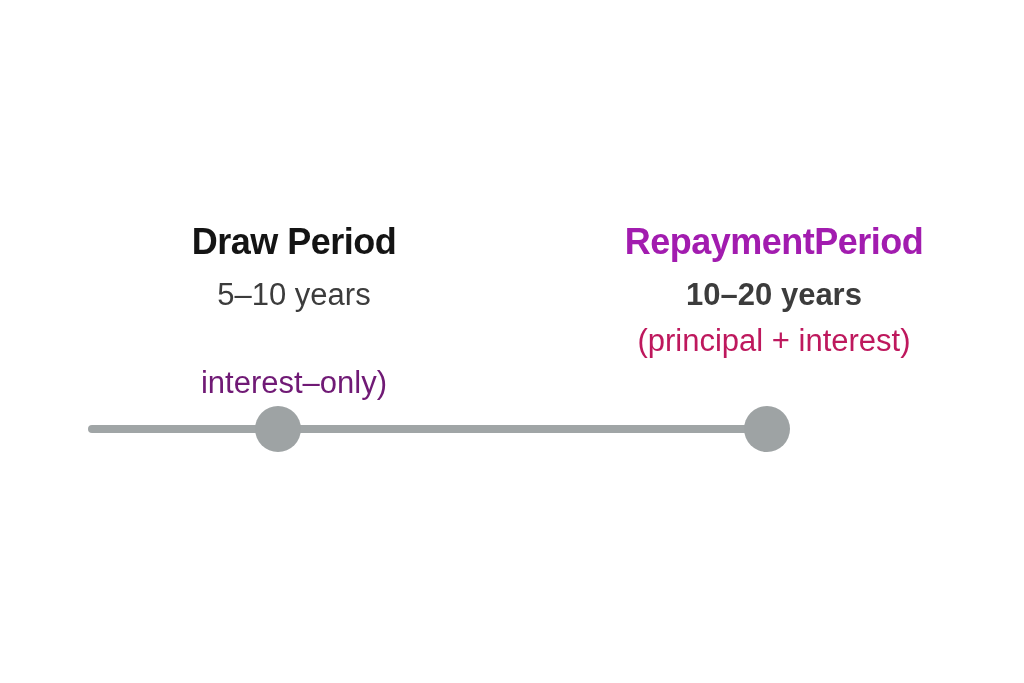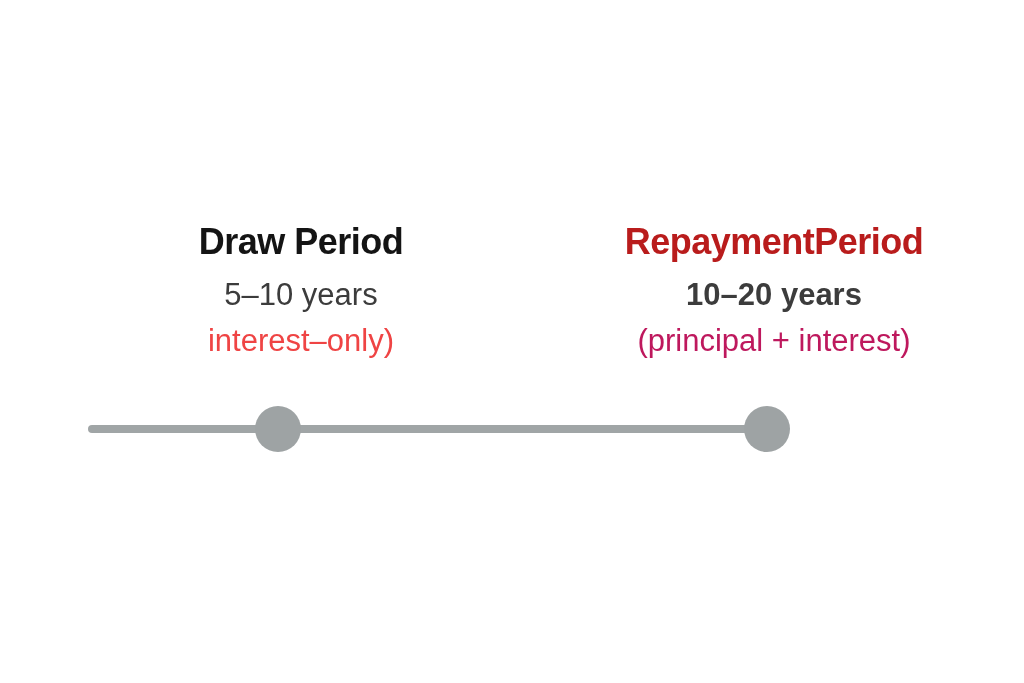--- a/index.html
+++ b/index.html
@@ -9,42 +9,42 @@
       font-family: "Liberation Sans", "DejaVu Sans", sans-serif;
     }
     .phase { position: absolute; text-align: center; }
     .phase-title {
       font-weight: bold; font-size: 36px; color: #141414;
       letter-spacing: -0.5px; line-height: 44px; white-space: nowrap;
     }
     .phase-line {
       font-size: 31px; color: #3c3c3c; line-height: 46px; white-space: nowrap;
     }
-    #phase-draw { left: 146px; top: 220px; width: 310px; }
+    #phase-draw { left: 139px; top: 220px; width: 310px; }
     #phase-repay { left: 599px; top: 220px; width: 350px; }
     #phase-draw .phase-line:nth-of-type(2) { margin-top: 8px; }
     #phase-repay .phase-line:nth-of-type(2) { margin-top: 8px; }
     .track {
       position: absolute; left: 88px; top: 425px; width: 682px; height: 8px;
       border-radius: 4px;
     }
     .node {
       position: absolute; width: 46px; height: 46px; border-radius: 50%;
     }
   </style>
 </head>
 <body>
 
 <div class="phase" id="phase-draw">
   <div class="phase-title" style="color: rgb(20, 20, 20);">Draw Period</div>
   <div class="phase-line" style="color: rgb(60, 60, 60);">5–10 years</div>
-  <div class="phase-line" style="color: #ef4444;">interest–only)</div>
+  <div class="phase-line" style="color: #701a75; margin-top: 42px;">interest–only)</div>
 </div>
 
 <div class="phase" id="phase-repay">
-  <div class="phase-title" style="color: #b91c1c;">RepaymentPeriod</div>
+  <div class="phase-title" style="color: #a21caf;">RepaymentPeriod</div>
   <div class="phase-line" style="color: rgb(60, 60, 60); font-weight: bold;">10–20 years</div>
   <div class="phase-line" style="color: #be185d;">(principal + interest)</div>
 </div>
 
 <div class="track" id="track" style="background: rgb(160, 165, 166);"></div>
 <div class="node" id="node0" style="left: 255px; top: 406px; background: rgb(158, 163, 164);"></div>
 <div class="node" id="node1" style="left: 744px; top: 406px; background: rgb(158, 163, 164);"></div>
 
 </body></html>

